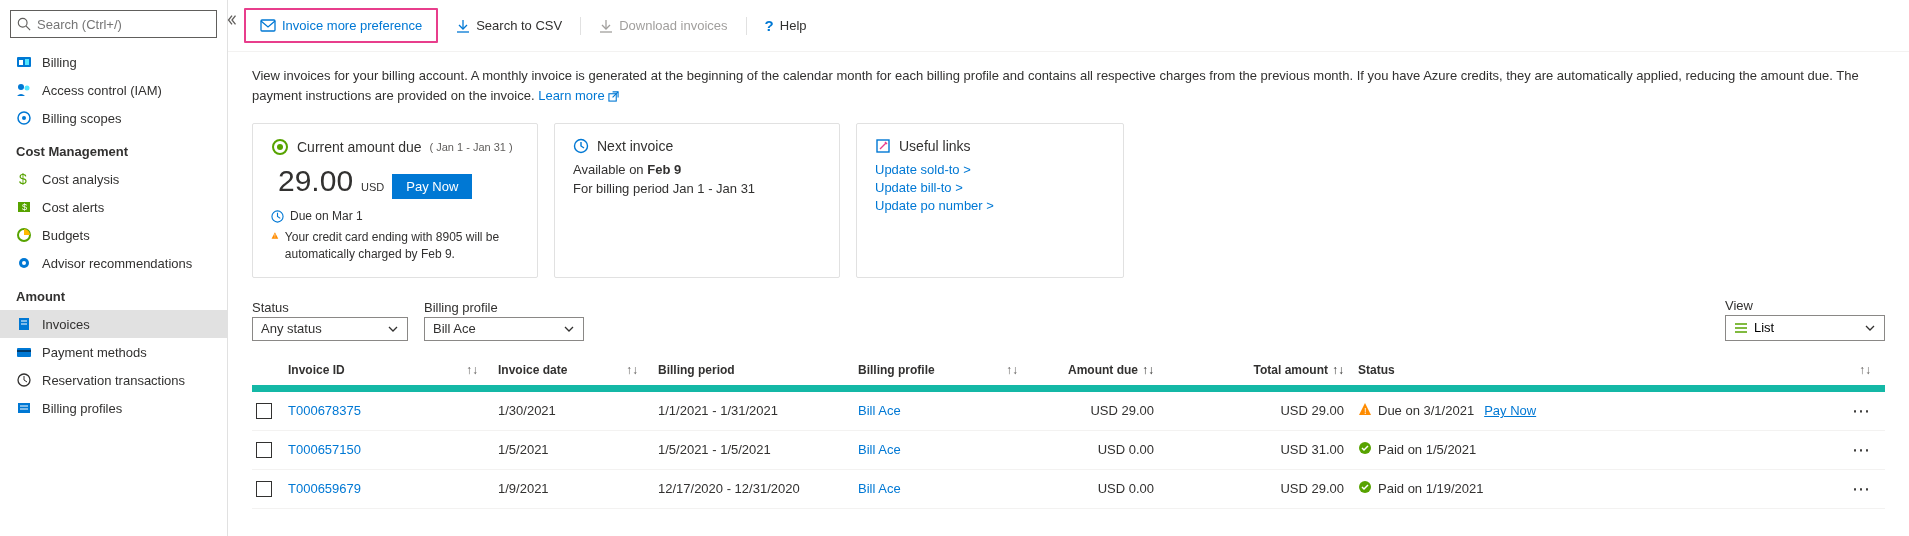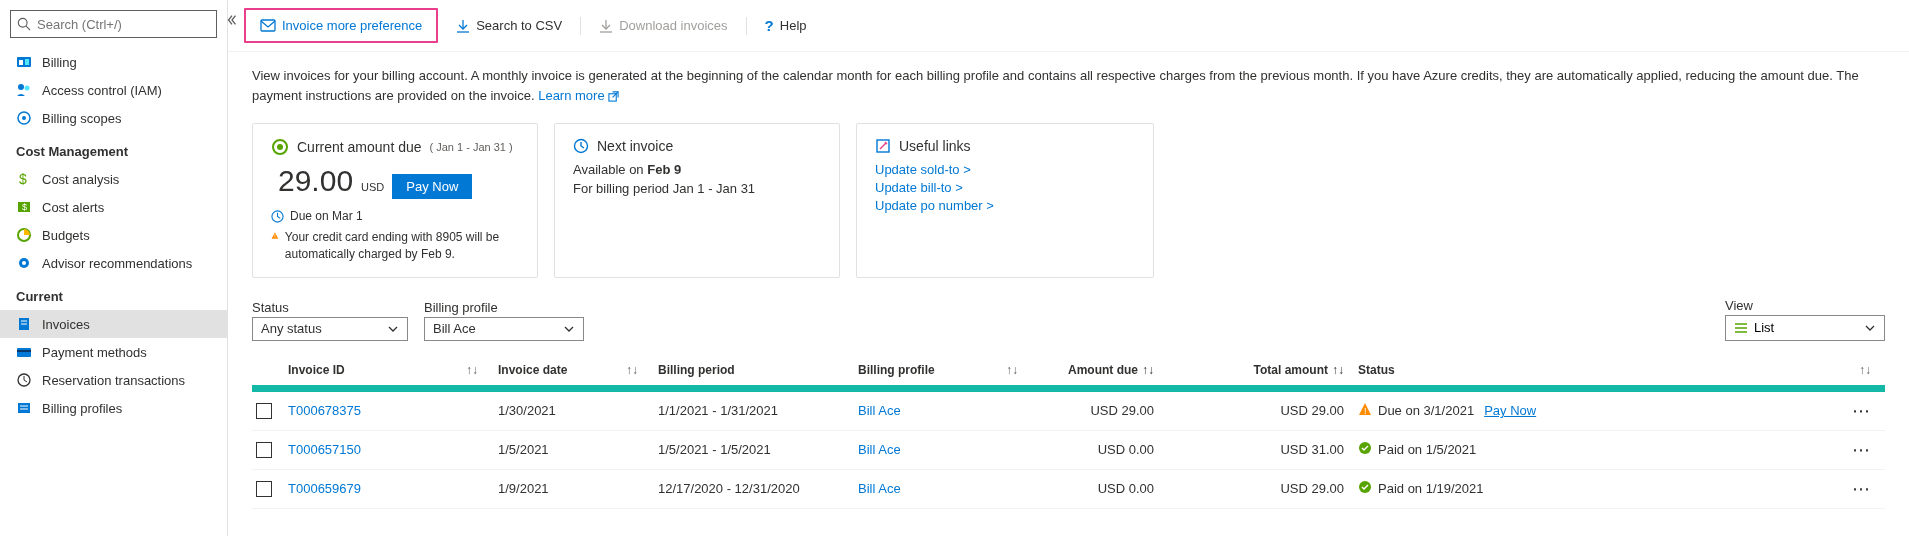--- a/index.html
+++ b/index.html
@@ -21,21 +21,21 @@
 .toolbar-btn.primary { color: #0078d4; }
 .toolbar-btn.disabled { color: #a19f9d; cursor: default; }
 .toolbar-sep { width: 1px; height: 18px; background: #e1e1e1; }
 .content { padding: 14px 24px 0 24px; overflow-y: auto; }
 .description { font-size: 13px; color: #323130; line-height: 1.5; margin-bottom: 18px; }
 .description a { color: #0078d4; text-decoration: none; }
 .cards { display: flex; gap: 16px; margin-bottom: 20px; }
 .card { border: 1px solid #e1e1e1; border-radius: 2px; padding: 14px 18px; background: #fff; }
 .card1 { width: 286px; }
 .card2 { width: 286px; }
-.card3 { width: 298px; }
+.card3 { width: 268px; }
 .card-header { display: flex; align-items: center; gap: 8px; font-size: 14px; color: #323130; margin-bottom: 8px; }
 .card-header .period { font-size: 11px; color: #605e5c; }
 .amount-row { display: flex; align-items: baseline; gap: 8px; margin: 6px 7px 10px; }
 .amount { font-size: 30px; font-weight: 400; color: #323130; }
 .amount-cur { font-size: 11px; color: #323130; }
 .pay-now { background: #0078d4; color: #fff; border: none; padding: 5px 14px; font-size: 13px; cursor: pointer; }
 .due-line { display: flex; align-items: center; gap: 6px; font-size: 12px; color: #323130; margin-bottom: 6px; }
 .warn-line { display: flex; align-items: flex-start; gap: 6px; font-size: 12px; color: #323130; line-height: 1.4; }
 .next-invoice-text { font-size: 13px; color: #323130; margin: 4px 0; }
 .next-invoice-text b { font-weight: 600; }
@@ -152,21 +152,21 @@
           <svg width="16" height="16">
             <circle cx="8" cy="8" r="5" fill="#0078d4"></circle>
             <circle cx="8" cy="8" r="2" fill="#fff"></circle>
           </svg>
         </span>
       <span>Advisor recommendations</span>
     </div>
   </div>
 
   <div class="nav-section">
-    <div class="nav-heading">Current</div>
+    <div class="nav-heading">Amount</div>
     <div class="nav-item active">
       <span class="icon">
           <svg width="16" height="16">
             <rect x="3" y="2" width="10" height="12" fill="#0078d4"></rect>
             <line x1="5" y1="5" x2="11" y2="5" stroke="#fff"></line>
             <line x1="5" y1="8" x2="11" y2="8" stroke="#fff"></line>
           </svg>
         </span>
       <span>Invoices</span>
     </div>

